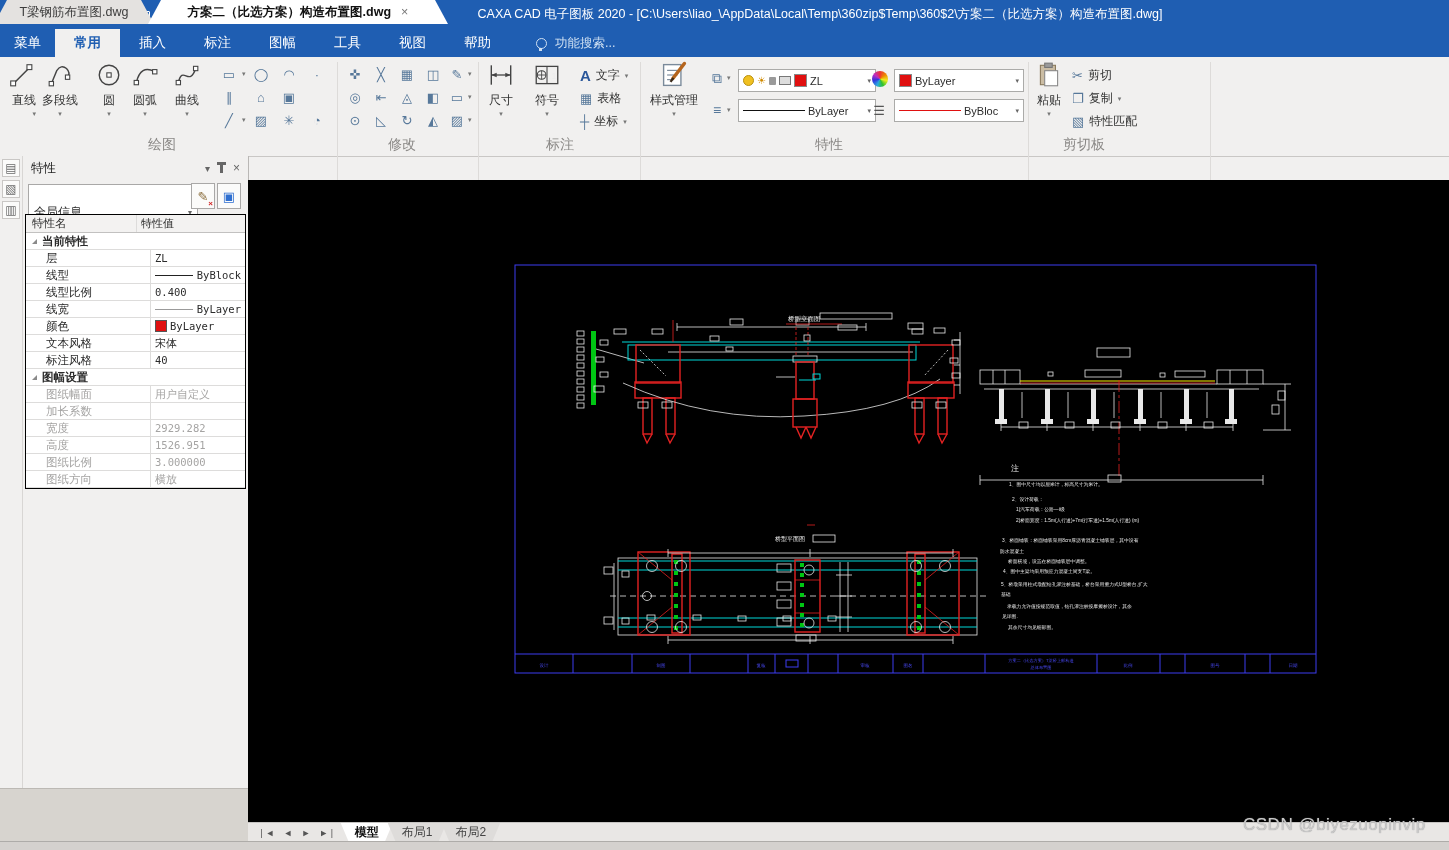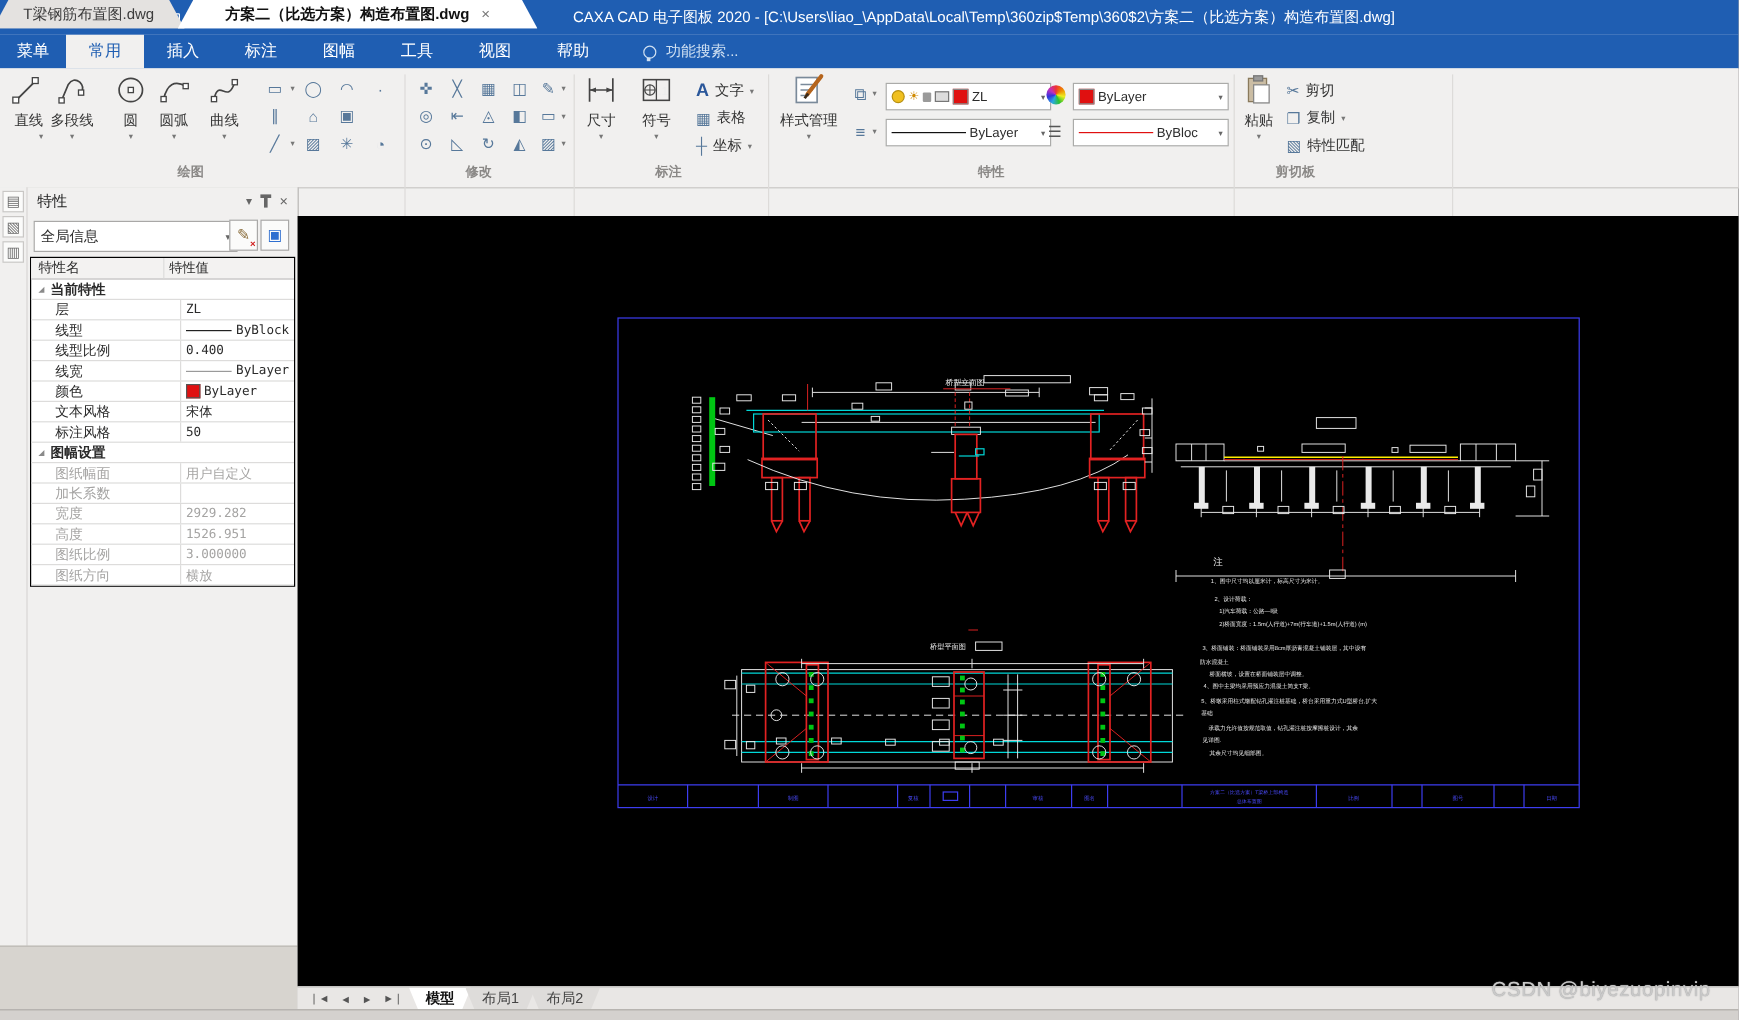--- a/index.html
+++ b/index.html
@@ -16,28 +16,28 @@
   .ic-folder::before{content:'';position:absolute;left:-1px;top:-4px;width:6px;height:3px;border:1.5px solid #fff;border-bottom:none;}
   .ic-save{width:12px;height:12px;border:1.5px solid #fff;position:relative;}
   .ic-save::before{content:'';position:absolute;left:2px;bottom:0;width:5px;height:5px;background:#fff;}
   .ic-print{width:14px;height:9px;border:1.5px solid #fff;border-radius:1px;position:relative;margin-top:4px;}
   .ic-print::before{content:'';position:absolute;left:2px;top:-5px;width:7px;height:4px;background:#e6f2ff;}
   #title-text{flex:1;text-align:center;font-size:12.5px;color:#fff;white-space:nowrap;overflow:hidden;}
   
   #menurow{left:0;top:29px;width:1449px;height:28px;background:#1f5eb2;display:flex;align-items:stretch;color:#fff;}
   .menu-item{display:flex;align-items:center;padding:0 19px;font-size:13.5px;cursor:default;}
   .menu-item.first{padding:0 14px;}
-  .menu-item.active{background:#f1f0ef;color:#1f5eb2;font-weight:normal;}
+  .menu-item.active{background:#f1f0ef;color:#1f5eb2;font-weight:bold;}
   .fsearch{display:flex;align-items:center;gap:8px;color:#cfe0f2;font-size:12.5px;padding-left:26px;}
   .bulb{width:9px;height:9px;border:1.3px solid #cfe0f2;border-radius:50%;position:relative;}
   .bulb::after{content:'';position:absolute;left:2px;top:9px;width:3px;height:3px;background:#cfe0f2;}
   
   #ribbon{left:0;top:57px;width:1449px;height:99px;background:#f1f0ef;border-bottom:1px solid #c9c7c5;}
   .gsep{position:absolute;top:5px;height:124px;width:1px;background:#dddbd9;}
-  .glabel{position:absolute;top:79px;font-size:11px;color:#8a8886;font-weight:bold;}
+  .glabel{position:absolute;top:79px;font-size:14px;color:#8a8886;}
   .rbig{position:absolute;top:3px;display:flex;flex-direction:column;align-items:center;cursor:default;}
   .rbig .ricon{width:30px;height:30px;display:flex;align-items:center;justify-content:center;}
   .rbig .rlab{font-size:12px;color:#333;margin-top:2px;white-space:nowrap;}
   .dArr{font-size:7px;color:#777;margin-top:1px;}
   .sic{position:absolute;width:18px;height:18px;display:flex;align-items:center;justify-content:center;
        font-size:13px;color:#57789a;cursor:default;}
   .sarr{position:absolute;font-size:7px;color:#777;}
   .combo{position:absolute;height:21px;background:#fff;border:1px solid #ababa9;display:flex;align-items:center;
          font-size:11px;padding:0 4px;gap:3px;}
   .combo .car{margin-left:auto;font-size:7px;color:#666;}
@@ -59,21 +59,21 @@
   #vstrip{position:absolute;left:0;top:0;width:22px;height:685px;border-right:1px solid #d8d6d4;background:#f1f0ef;}
   .vtab{width:16px;height:16px;margin:3px 2px;display:flex;align-items:center;justify-content:center;
         font-size:12px;color:#6b6b6b;border:1px solid #c9c7c5;background:#fbfbfa;}
   #ppanel{position:absolute;left:23px;top:0;width:225px;height:685px;}
   #phead{position:absolute;left:0;top:0;width:225px;height:24px;display:flex;align-items:center;font-size:12.5px;color:#222;}
   #phead .t{margin-left:8px;}
   #phead .hic{margin-left:auto;display:flex;gap:10px;padding-right:8px;color:#666;font-size:10px;align-items:center;}
   .pin{display:inline-block;width:3px;height:9px;background:#666;position:relative;}
   .pin::before{content:'';position:absolute;top:-2px;left:-3px;width:9px;height:3px;background:#666;}
   #pcombo{position:absolute;left:5px;top:28px;width:158px;height:22px;background:#fff;border:1px solid #a9a8a7;
-          display:flex;align-items:center;font-size:12px;padding:1px 5px;}
+          display:flex;align-items:center;font-size:12px;padding:16px 5px;}
   #pcombo .car{margin-left:auto;font-size:8px;color:#666;}
   .pbtn{position:absolute;top:27px;width:22px;height:24px;border:1px solid #a9a8a7;background:#fbfbfa;
         display:flex;align-items:center;justify-content:center;font-size:13px;position:absolute;}
   .pbtn .rx{position:absolute;right:1px;bottom:0;color:#d02020;font-size:8px;font-weight:bold;}
   .pbtn2g{color:#2f6fd0;}
   #ptable{position:absolute;left:2px;top:58px;width:219px;background:#fff;border:1px solid #000000;font-size:11.5px;}
   .prow{display:flex;height:16px;align-items:center;border-bottom:1px solid #dddcdb;}
   .prow.header{background:#f3f2f1;height:17px;border-bottom:1px solid #c2c1c0;}
   .pn{width:104px;padding-left:20px;border-right:1px solid #dddcdb;height:100%;display:flex;align-items:center;}
   .prow.header .pn{padding-left:6px;}
@@ -431,21 +431,21 @@
               <span class="redSw"></span>
               <span>ByLayer</span>
             </span>
           </div>
         <div class="prow">
             <span class="pn">文本风格</span>
             <span class="pv cn">宋体</span>
           </div>
         <div class="prow">
             <span class="pn">标注风格</span>
-            <span class="pv">50</span>
+            <span class="pv">40</span>
           </div>
         <div class="grow">
             <span class="tri"></span>
             <span>图幅设置</span>
           </div>
         <div class="prow dim">
             <span class="pn">图纸幅面</span>
             <span class="pv cn dim">用户自定义</span>
           </div>
         <div class="prow dim">

